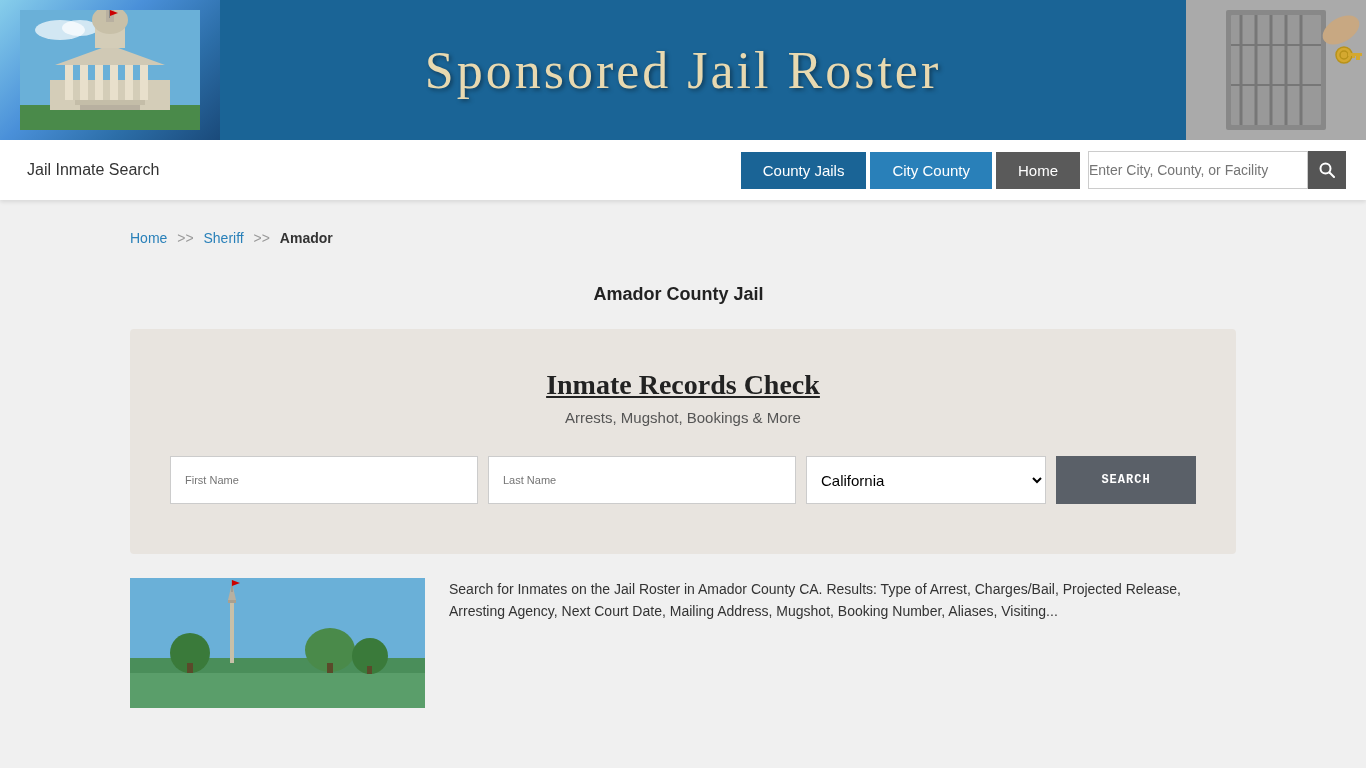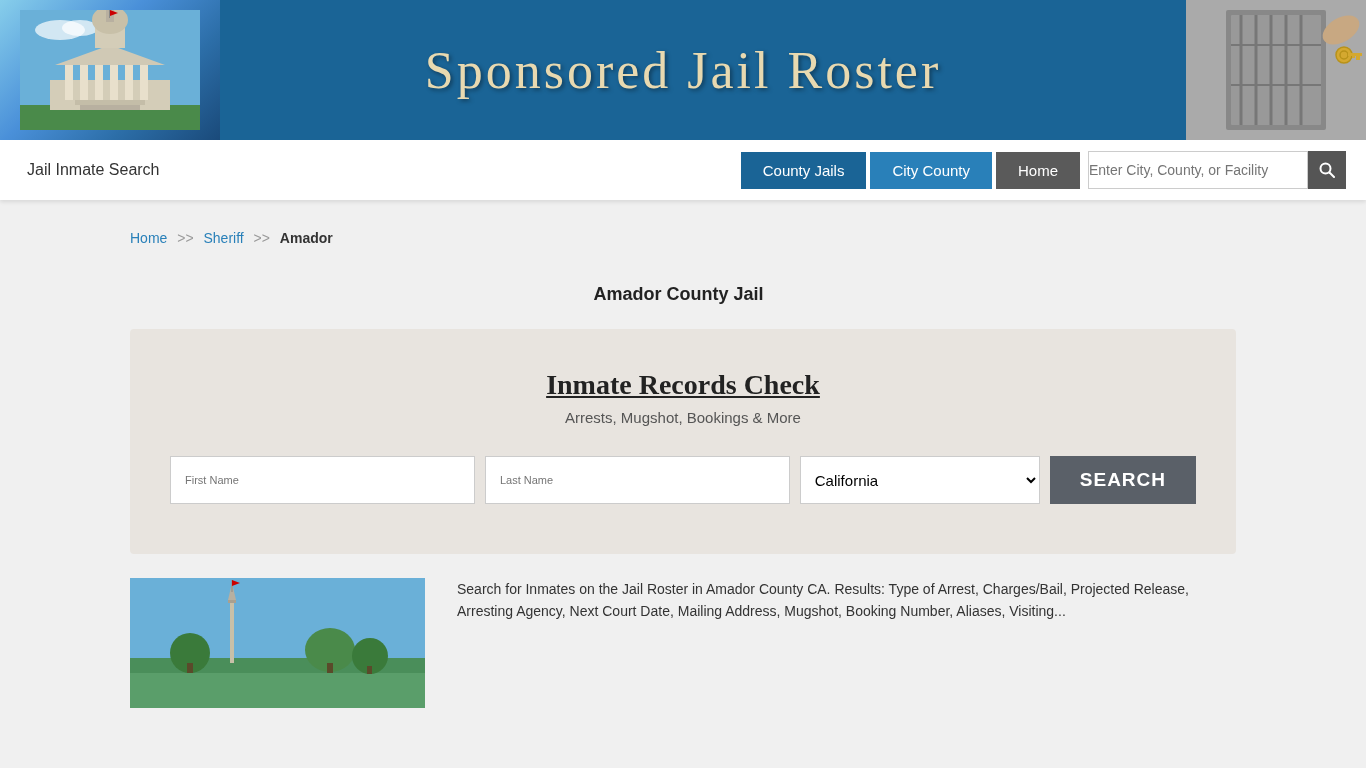--- a/index.html
+++ b/index.html
@@ -197,38 +197,38 @@
       font-family: Arial, sans-serif;
       background: #fff;
       outline: none;
     }
     .search-btn {
       background: #5a6068;
       color: #fff;
       border: none;
       height: 48px;
       padding: 0 30px;
-      font-size: 19px;
-      font-family: Liberation Sans, sans-serif;
+      font-size: 12px;
+      font-family: Liberation Mono, monospace;
       font-weight: bold;
       letter-spacing: 1px;
       cursor: pointer;
       min-width: 140px;
     }
     .sponsored-label {
       font-size: 12px;
       color: #999;
       font-family: Arial, sans-serif;
     }
 
     
     .bottom-section {
       display: flex;
       margin: 24px 130px 0 130px;
-      gap: 32px;
+      gap: 24px;
     }
     .bottom-image {
       width: 295px;
       min-width: 295px;
       height: 130px;
       background: linear-gradient(135deg, #87ceeb 0%, #4a90d9 40%, #2c6ea8 100%);
       display: flex;
       align-items: center;
       justify-content: center;
       overflow: hidden;

